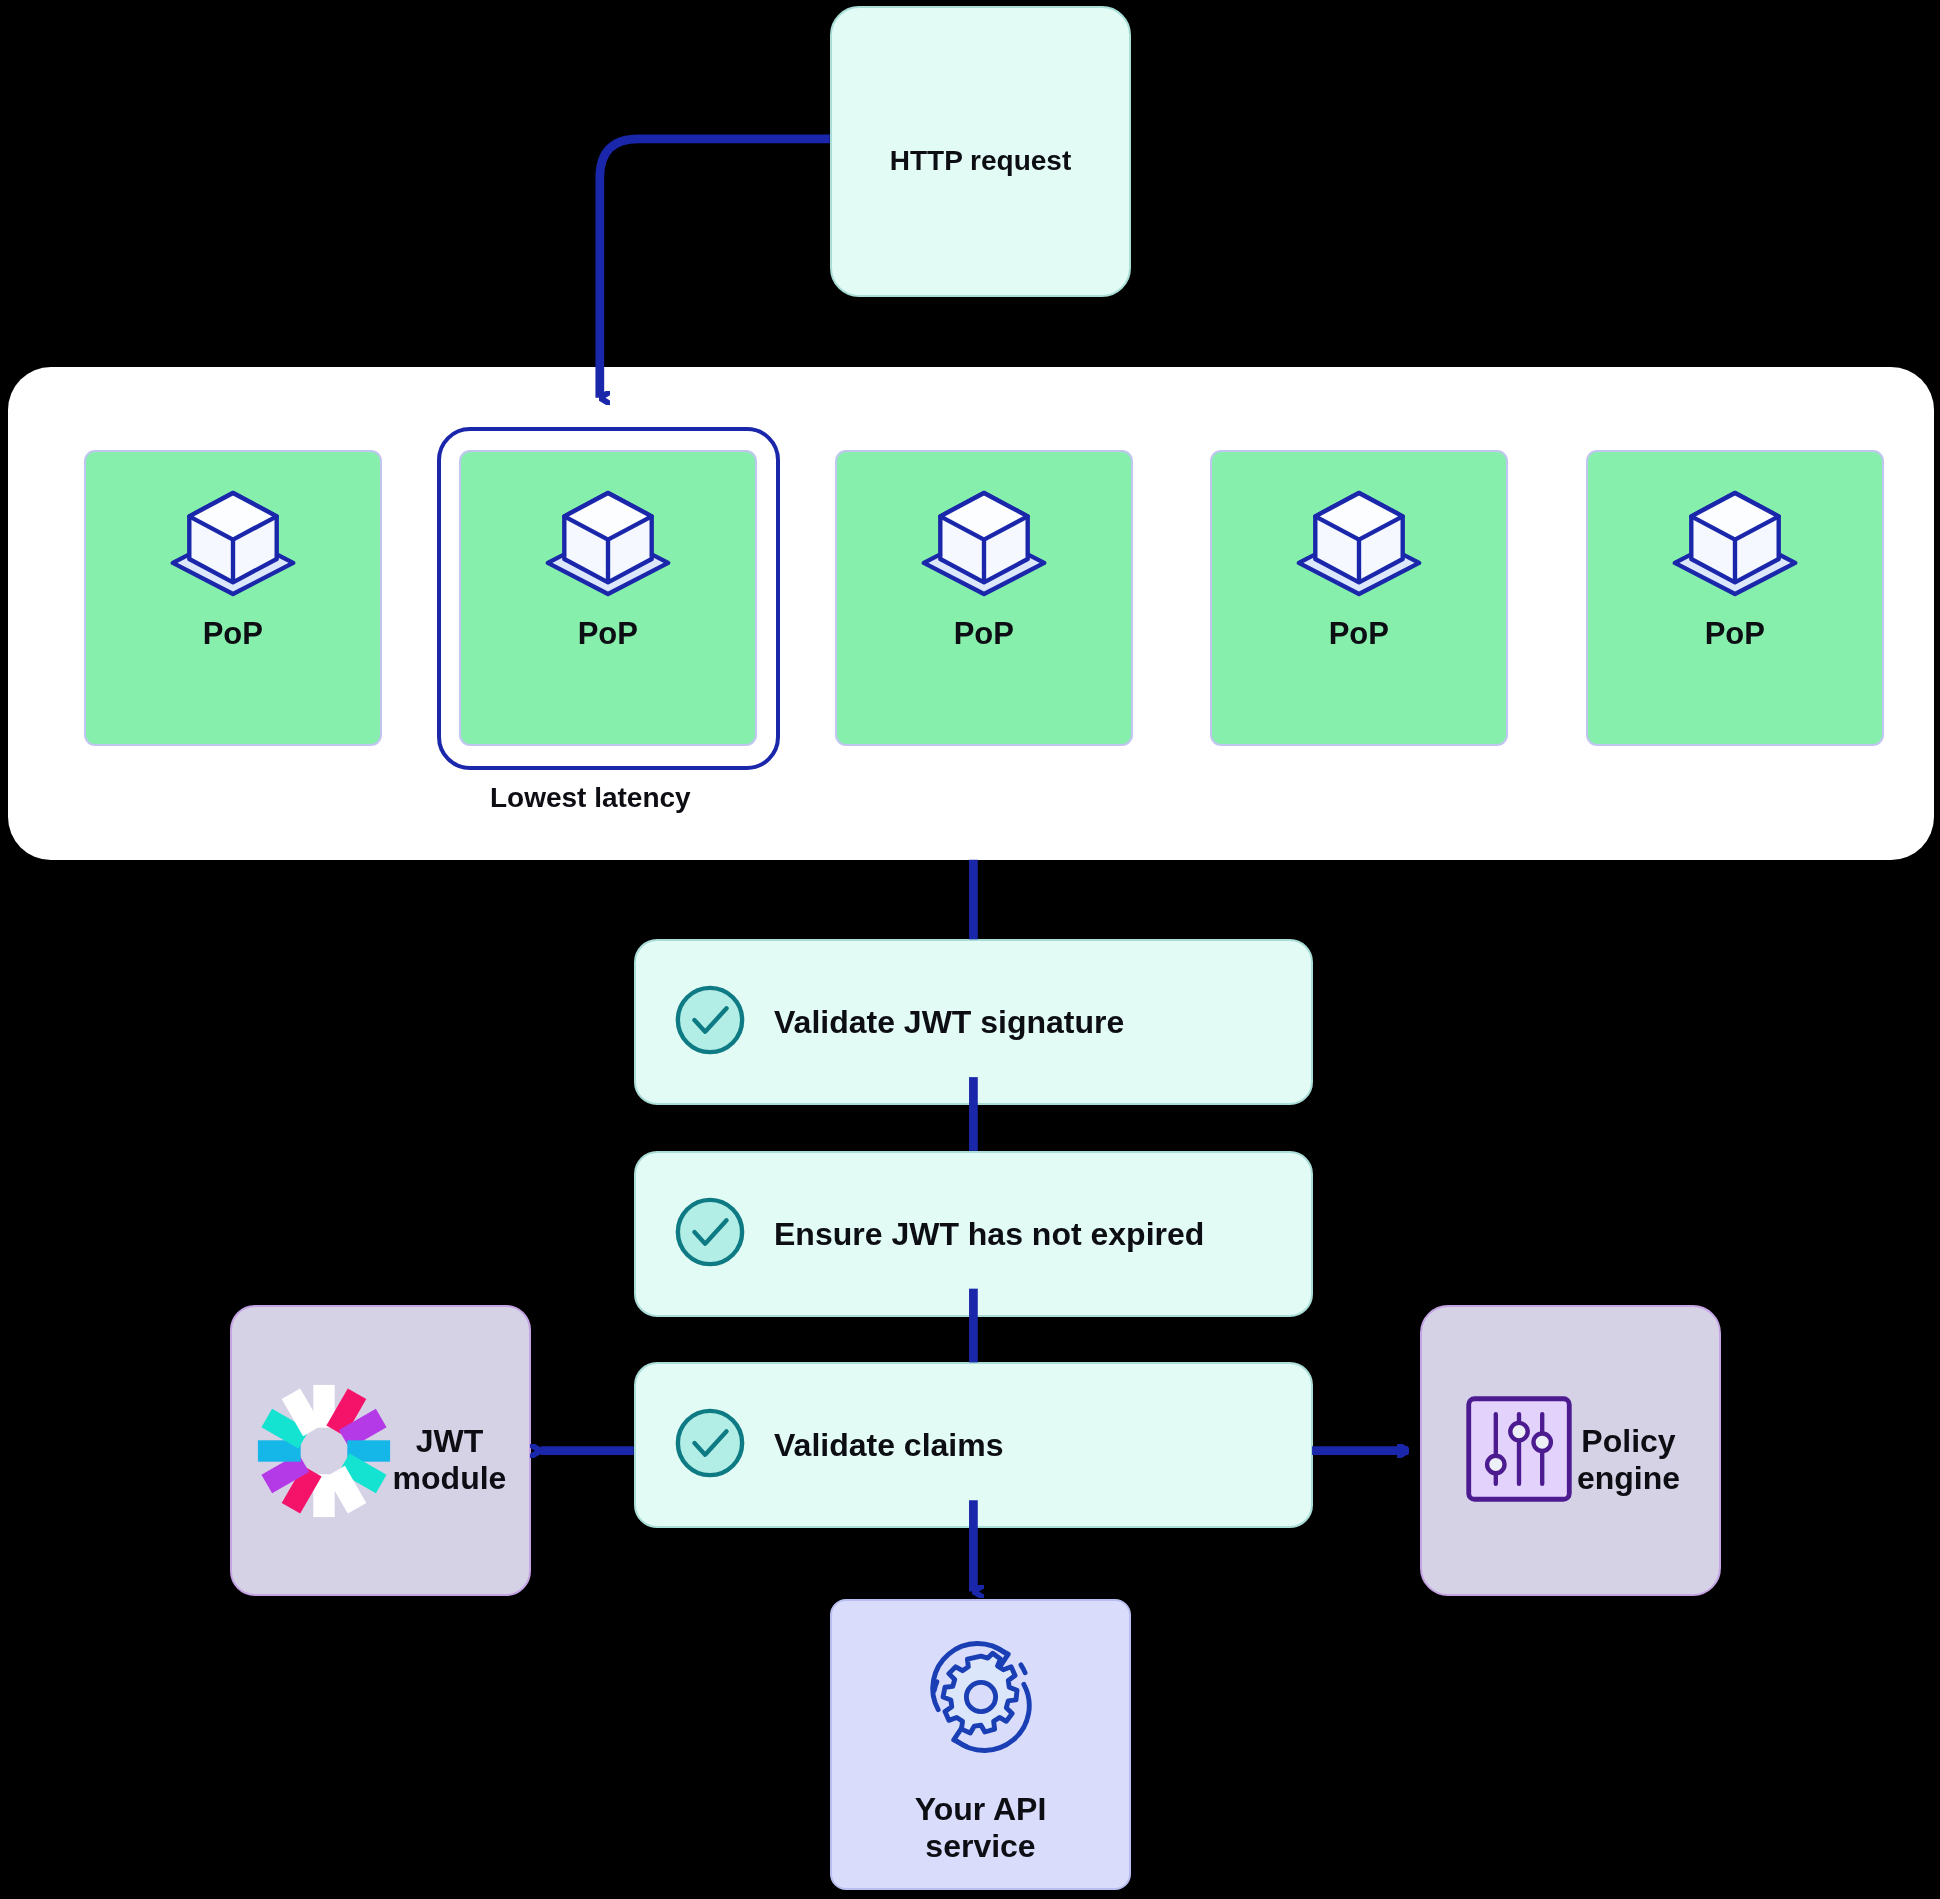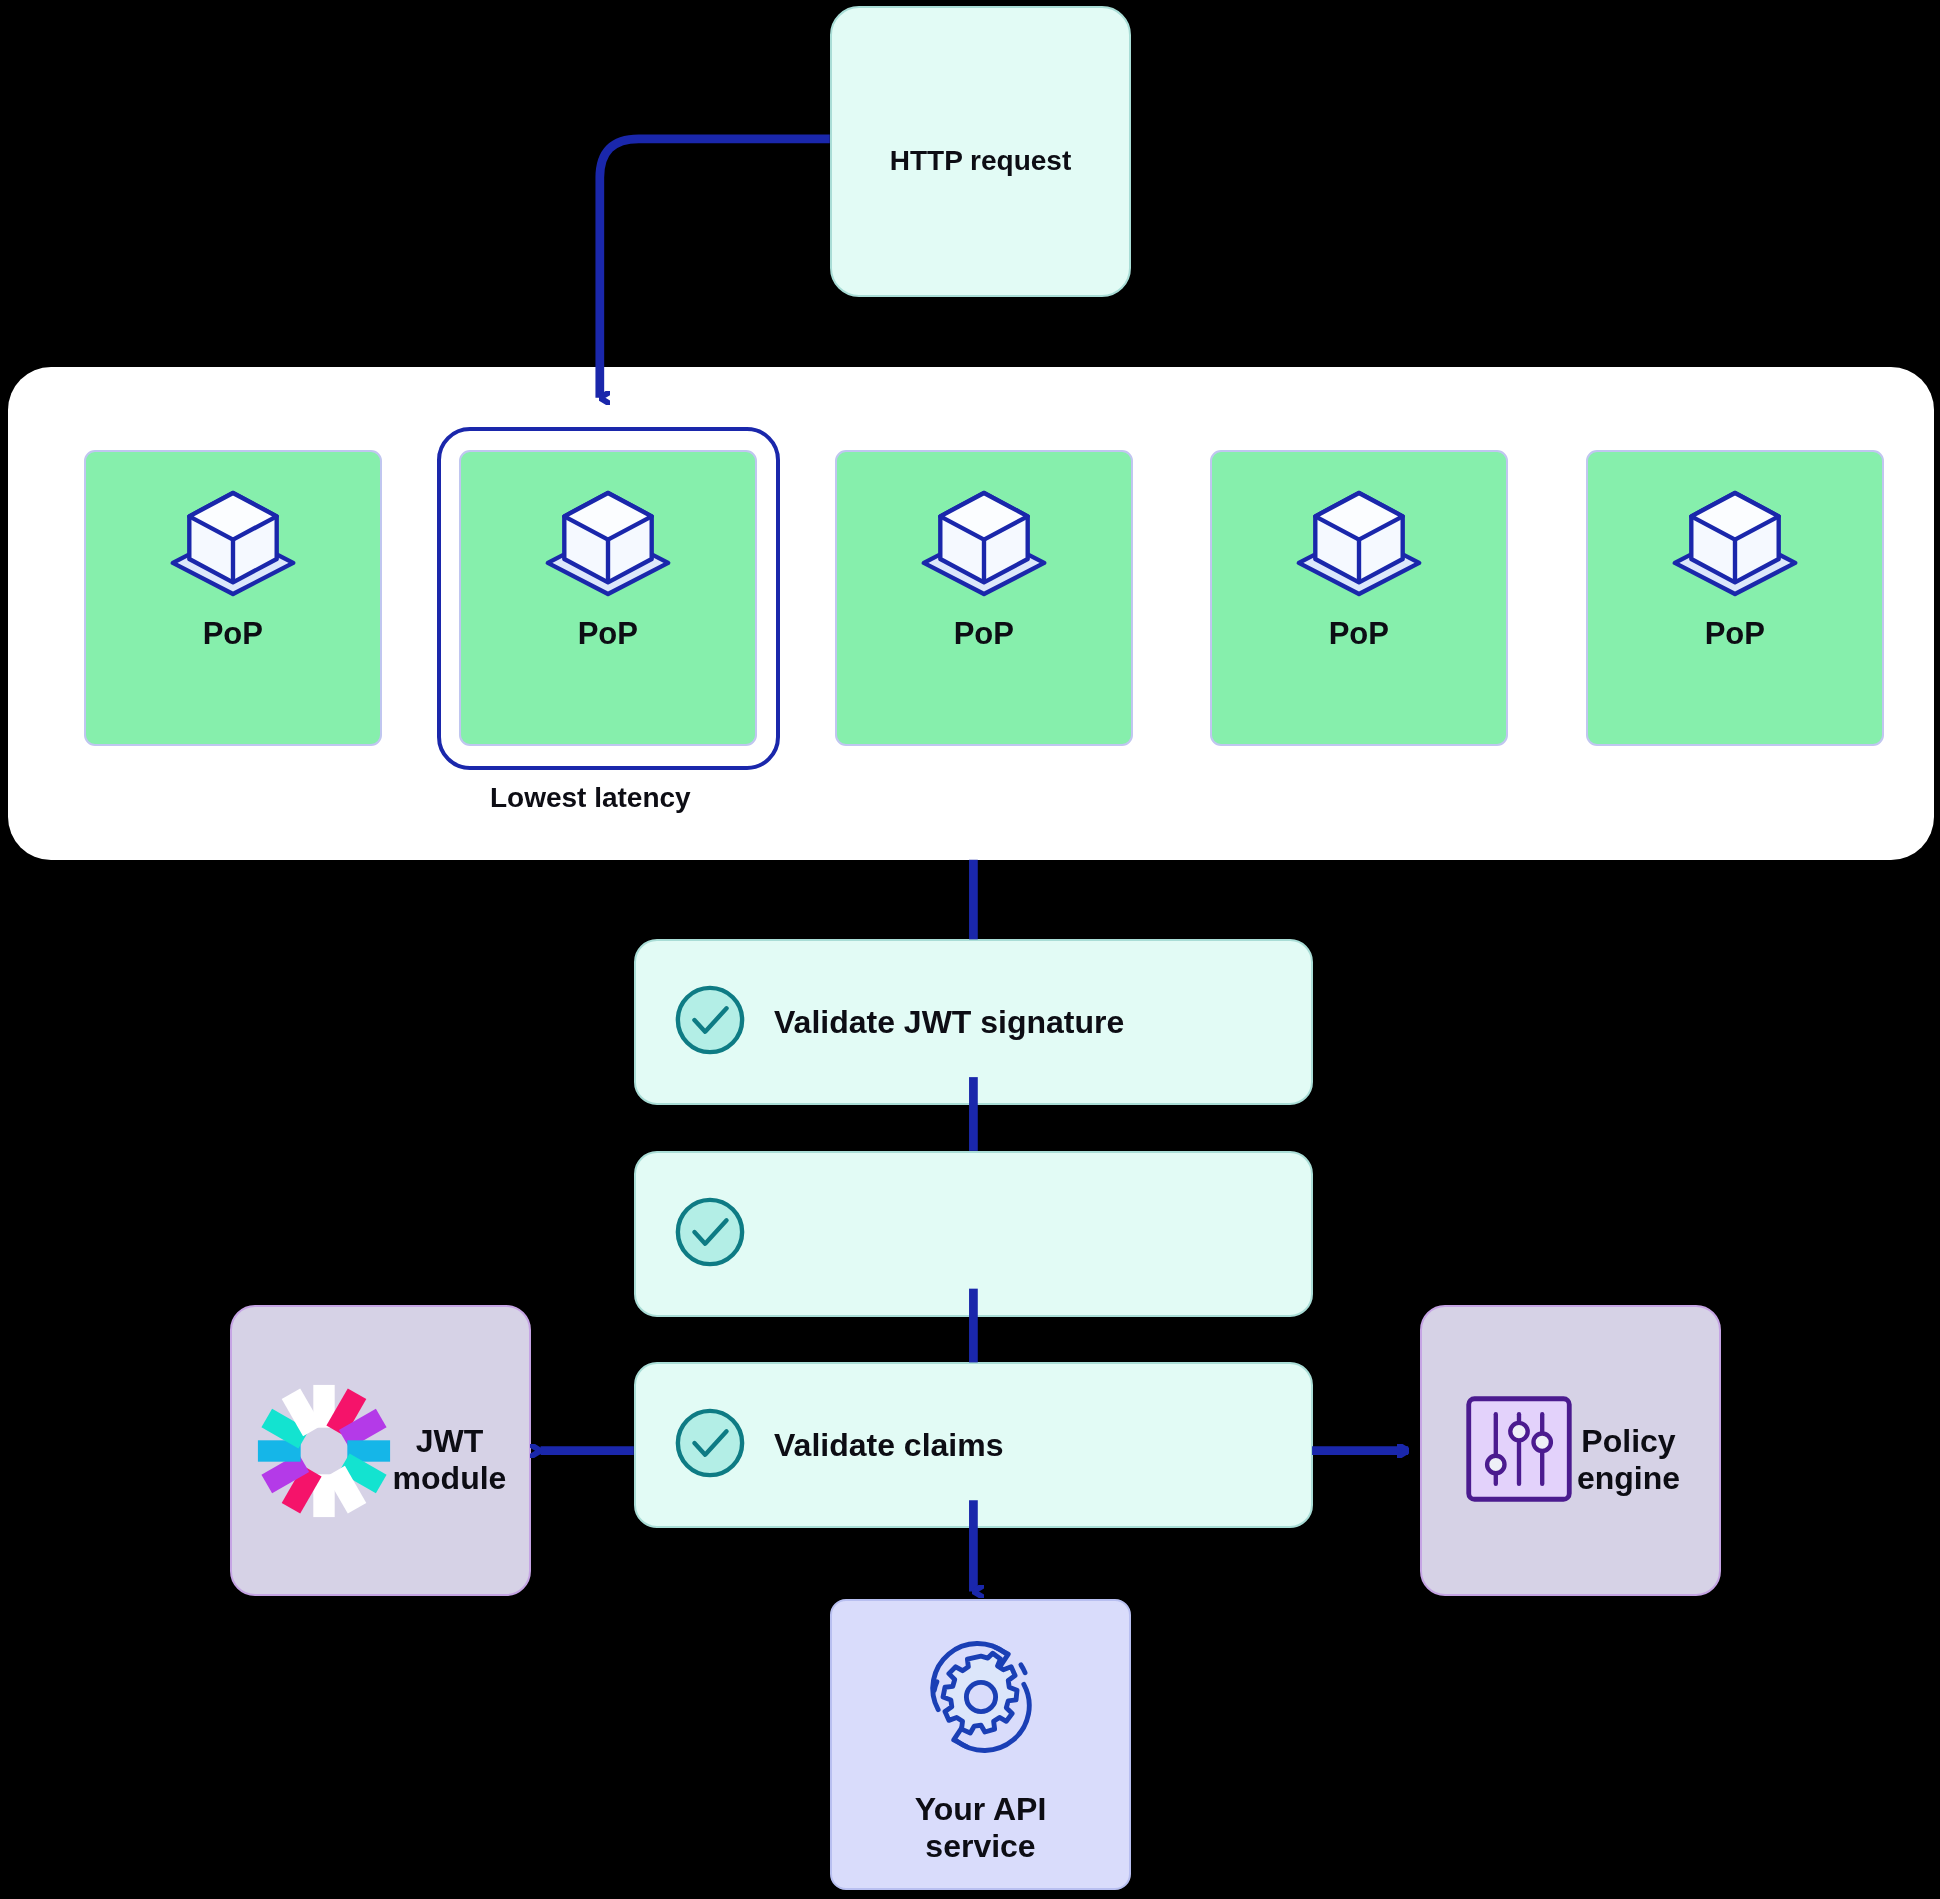--- a/index.html
+++ b/index.html
@@ -75,21 +75,21 @@
 
   
   .module{
     position:absolute;width:301px;height:291px;
     background:#d6d2e6;border:2.9px solid #c5a4e4;border-radius:25px;
     box-sizing:border-box;
     display:flex;flex-direction:row;align-items:center;justify-content:center;
   }
   .module .label{font-size:32px;font-weight:700;color:#0d0d14;text-align:center;line-height:1.16;margin-top:19.4px;}
   #jwt-module{left:230px;top:1305px;}
-  #policy-engine{left:1420px;top:1305px;}
+  #policy-engine{left:1420px;top:1305px;border-radius:28px;}
 
   
   #api-service{
     position:absolute;left:830px;top:1599px;width:301px;height:291px;
     background:#d9dcfb;border:2.9px solid #b8bff0;border-radius:16px;
     box-sizing:border-box;
     display:flex;flex-direction:column;align-items:center;justify-content:center;
   }
   #api-service .label{font-size:32px;font-weight:700;color:#0d0d14;text-align:center;line-height:1.16;margin-top:17.5px;}
 
@@ -185,20 +185,21 @@
     <div class="label">Validate JWT signature</div>
   </div>
 
   <div class="step" id="step-1">
     <span class="check">
       <svg width="74" height="74" viewBox="0 0 76 76">
         <circle cx="38" cy="38" r="33" fill="#b3eee6" stroke="#0e7b84" stroke-width="4.5"></circle>
         <path d="M22 38 L33 50 L55 26" fill="none" stroke="#0e7b84" stroke-width="4.5" stroke-linecap="round" stroke-linejoin="round"></path>
       </svg>
     </span>
+    <div class="label">Ensure JWT has not expired</div>
   </div>
 
   <div class="step" id="step-2">
     <span class="check">
       <svg width="74" height="74" viewBox="0 0 76 76">
         <circle cx="38" cy="38" r="33" fill="#b3eee6" stroke="#0e7b84" stroke-width="4.5"></circle>
         <path d="M22 38 L33 50 L55 26" fill="none" stroke="#0e7b84" stroke-width="4.5" stroke-linecap="round" stroke-linejoin="round"></path>
       </svg>
     </span>
     <div class="label">Validate claims</div>

